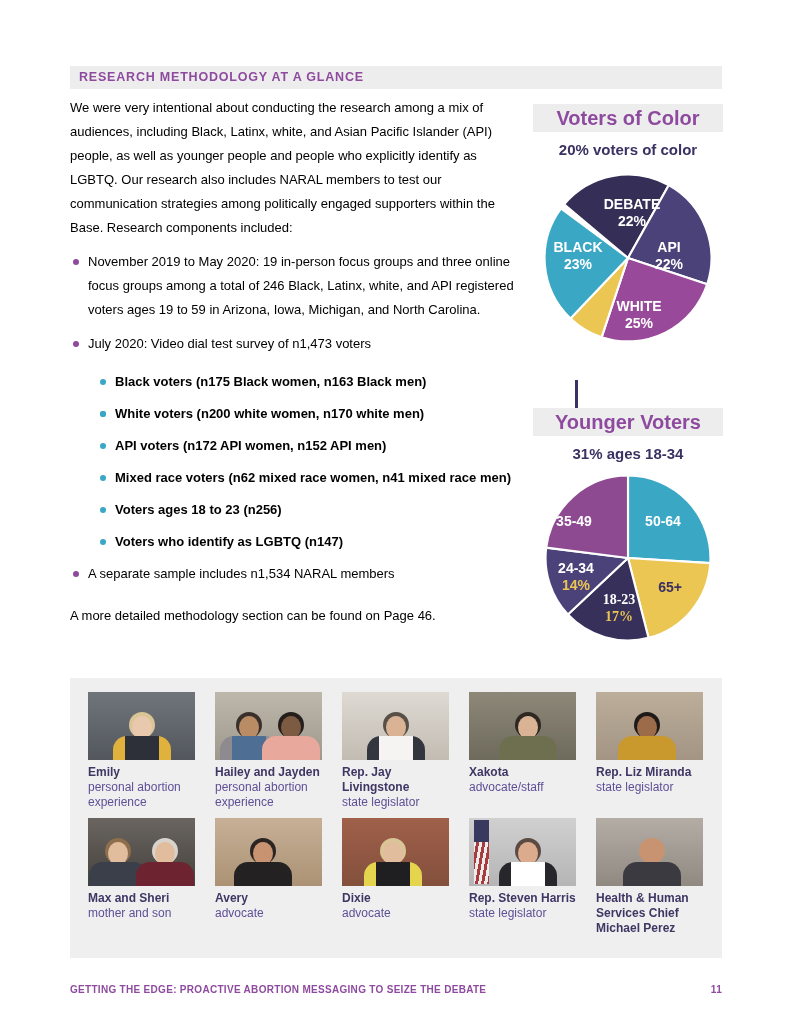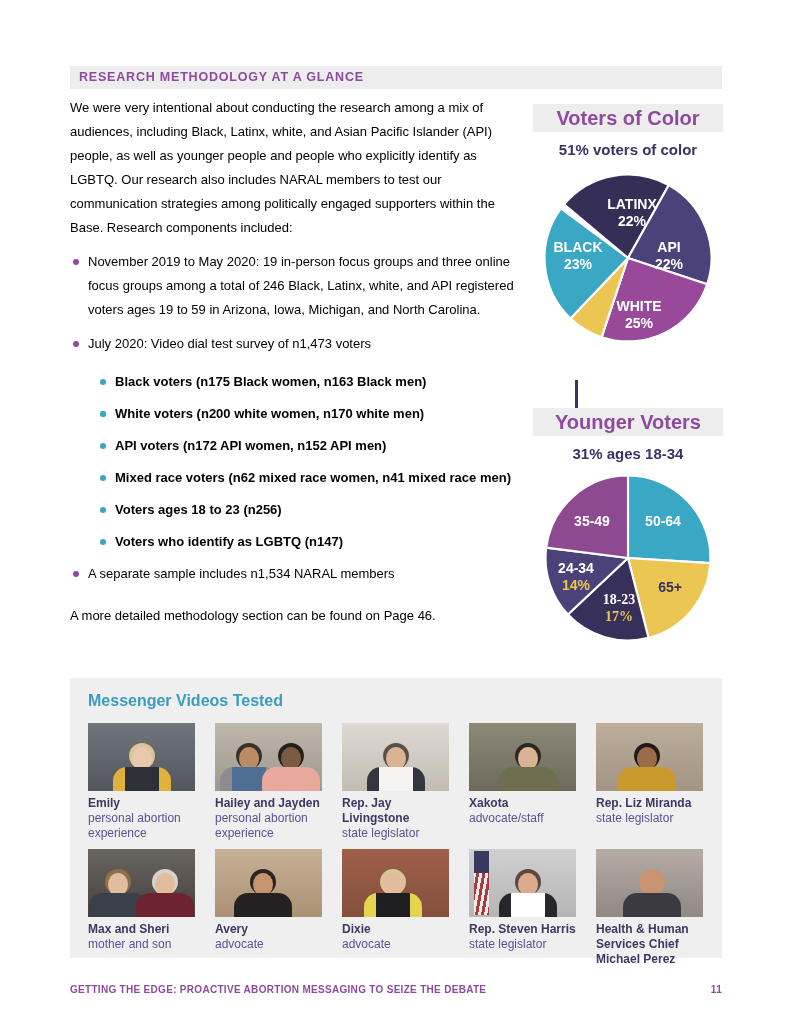--- a/index.html
+++ b/index.html
@@ -44,21 +44,21 @@
   .l-api    { left:127px; top:84px; }
   .l-white  { left:97px; top:143px; }
   .l-black  { left:36px; top:84px; }
   .mixed-line  { position:absolute; left:33px; top:208px; width:2.5px; height:33px; background:#3b3162; }
   .mixed-label { position:absolute; left:-3px; top:246px; font-size:16px; font-weight:bold; color:#3b3162; white-space:nowrap; }
   
   .l-5064 { left:120px; top:48px; }
   .l-65   { left:127px; top:114px; }
   .l-1823 { left:76px; top:135px;font-family:Liberation Serif, serif; }
   .l-2434 { left:33px; top:104px; }
-  .l-3549 { left:49px; top:48px; }
+  .l-3549 { left:31px; top:48px; }
 
   
   .videos-box { position:absolute; left:70px; top:678px; width:652px; height:280px; background:#efefef; padding:14px 18px; }
   .videos-heading { font-size:16px; font-weight:bold; color:#3a9cc0; margin-bottom:13px; }
   .video-grid { display:grid; grid-template-columns:repeat(5,107px); column-gap:20px; row-gap:8px; }
   .thumb { position:relative; width:107px; height:68px; overflow:hidden; }
   .cap { margin-top:5px; font-size:12px; line-height:15px; }
   .cap .nm { display:block; font-weight:bold; color:#3f3664; }
   .cap .rl { display:block; color:#5f4f96; }
   .person { position:absolute; bottom:0; width:60px; height:50px; transform:translateX(-50%); }
@@ -133,33 +133,33 @@
 
     <p class="closing">A more detailed methodology section can be found on Page 46.</p>
   </div>
 
   <div class="right-col">
 
     <div class="chart-block cb1">
       <div class="chart-title-bar">
         <span>Voters of Color</span>
       </div>
-      <div class="chart-subtitle">51% voters of color</div>
+      <div class="chart-subtitle">20% voters of color</div>
       <div class="pie-box pb1">
         <div>
             <svg viewBox="0 0 200 200">
               <path d="M100,100 L25.693689017459135,37.64960186040568 A97,97 0 0 1 147.32238693645706,15.32655850482847 Z" fill="#352e56" stroke="#ffffff" stroke-width="2.5" stroke-linejoin="round"></path>
               <path d="M100,100 L147.32238693645706,15.32655850482847 A97,97 0 0 1 192.04097312951615,130.61795658386893 Z" fill="#4a4279" stroke="#ffffff" stroke-width="2.5" stroke-linejoin="round"></path>
               <path d="M100,100 L192.04097312951615,130.61795658386893 A97,97 0 0 1 69.38204341613107,192.04097312951615 Z" fill="#99499a" stroke="#ffffff" stroke-width="2.5" stroke-linejoin="round"></path>
               <path d="M100,100 L69.38204341613107,192.04097312951615 A97,97 0 0 1 33.10690425764007,170.24467055943438 Z" fill="#ecc653" stroke="#ffffff" stroke-width="2.5" stroke-linejoin="round"></path>
               <path d="M100,100 L33.10690425764007,170.24467055943438 A97,97 0 0 1 21.925301656476293,42.43836799944101 Z" fill="#3aa7c4" stroke="#ffffff" stroke-width="2.5" stroke-linejoin="round"></path>
             </svg>
           </div>
         <div class="plabel l-latinx">
-          <span>LATINX</span>
+          <span>DEBATE</span>
           <span>22%</span>
         </div>
         <div class="plabel l-api">
           <span>API</span>
           <span>22%</span>
         </div>
         <div class="plabel l-white">
           <span>WHITE</span>
           <span>25%</span>
         </div>
@@ -203,21 +203,20 @@
         </div>
         <div class="plabel l-3549">
           <span>35-49</span>
         </div>
       </div>
     </div>
 
   </div>
 
   <div class="videos-box">
-    <div class="videos-heading">Messenger Videos Tested</div>
     <div class="video-grid" id="video-grid">
         <div>
           <div class="thumb" style="background:linear-gradient(180deg, #70757c 0%, #53575d 100%)">
             <div class="person" style="left:50%">
         <div class="hair" style="background:#d9c595"></div>
         <div class="head" style="background:#e9c9ad"></div>
         <div class="torso" style="background:linear-gradient(90deg, #e0b13c 0 20%, #2d3038 20% 80%, #e0b13c 80% 100%)"></div>
       </div>
           </div>
     <div class="cap">

